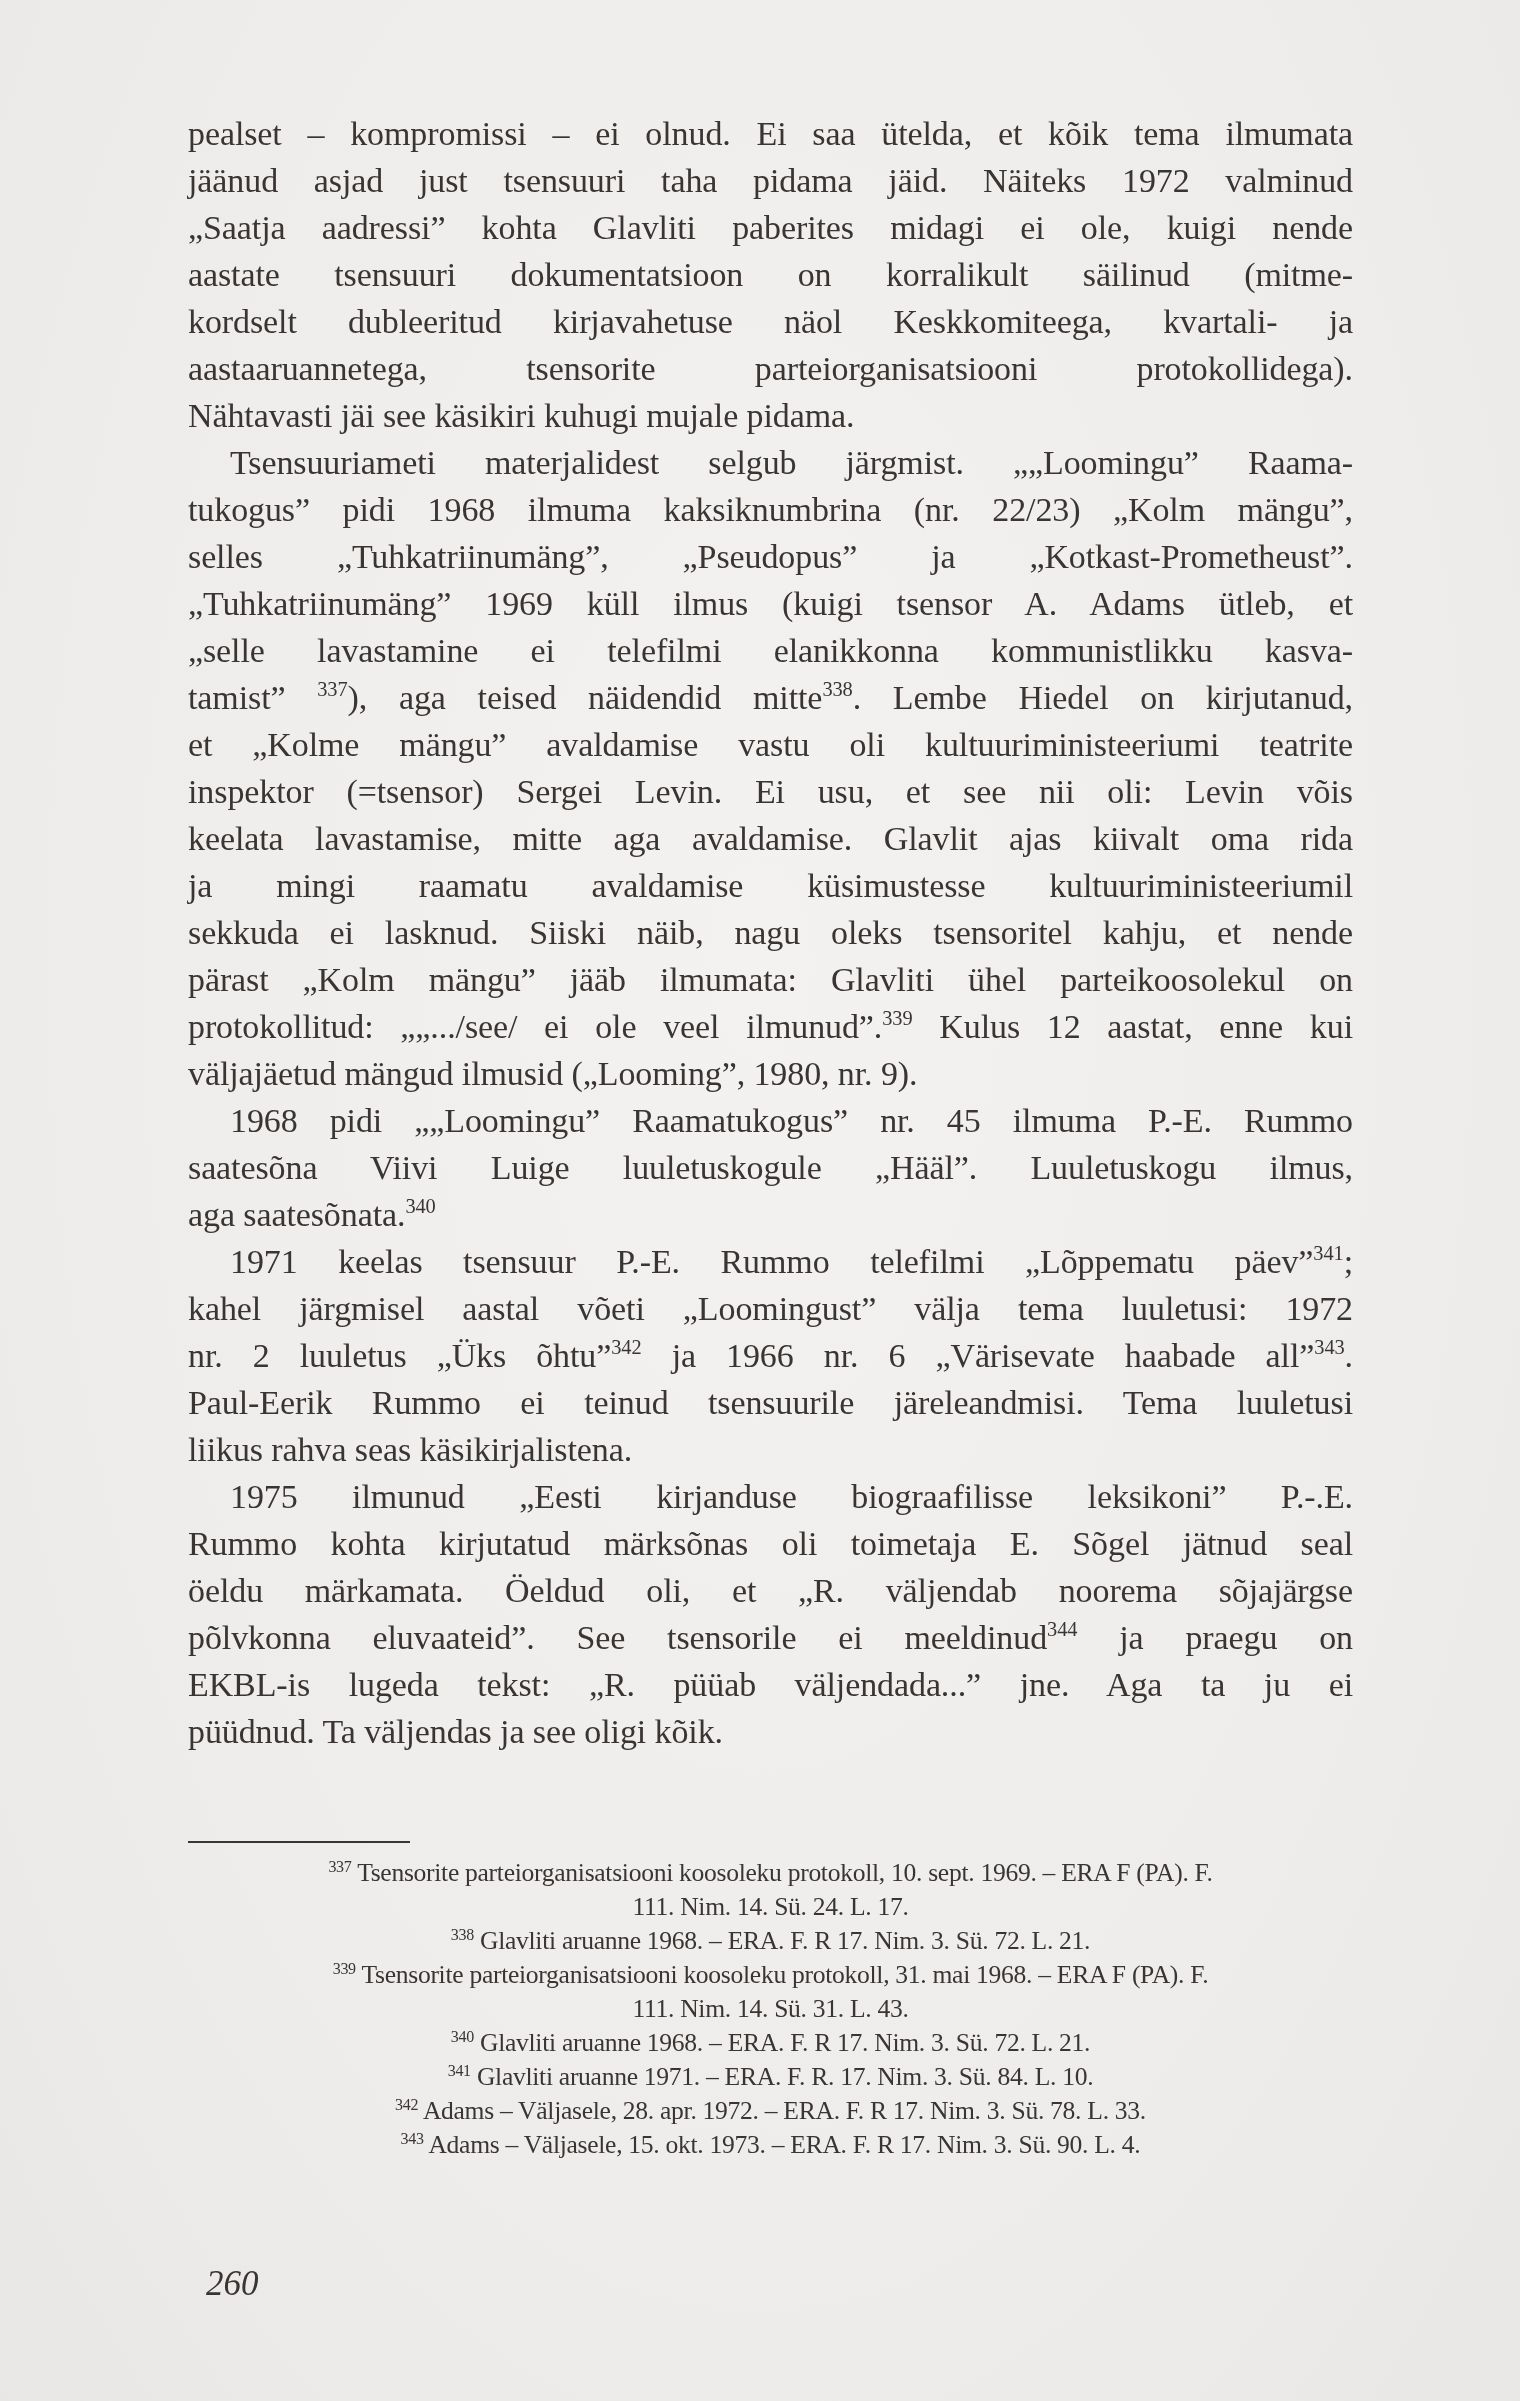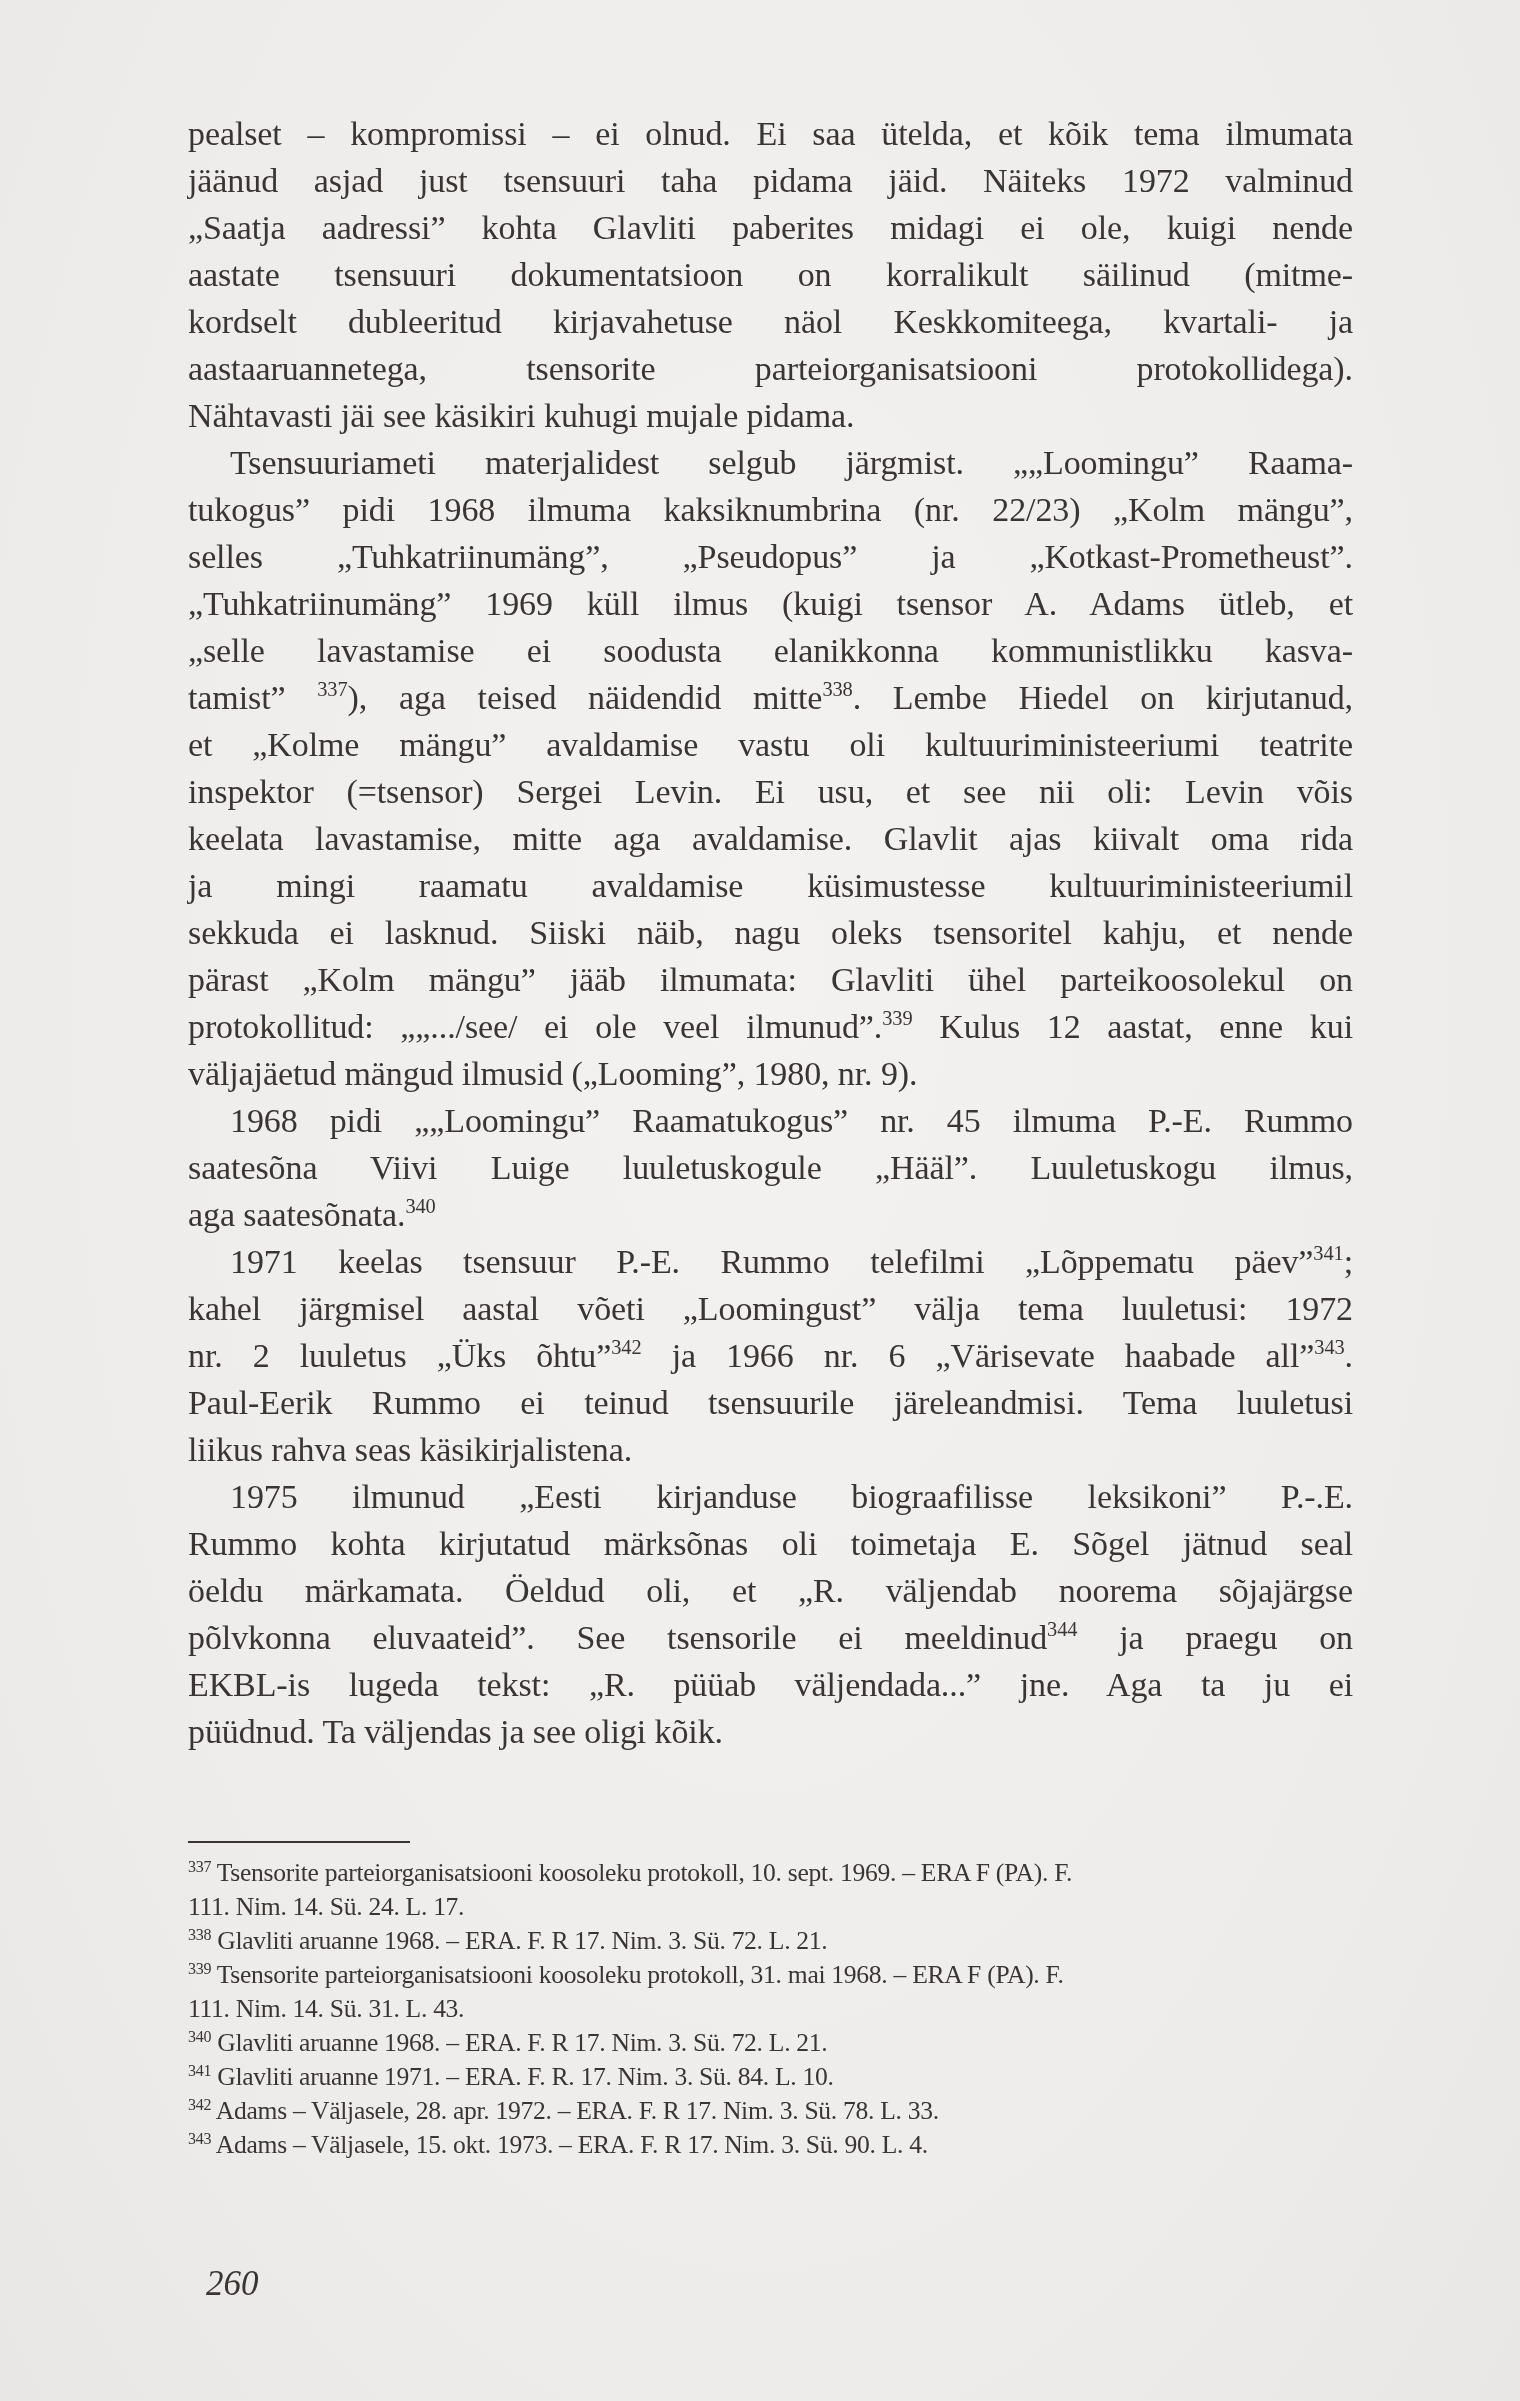--- a/index.html
+++ b/index.html
@@ -32,20 +32,21 @@
   .fn-rule {
     position: absolute; left: 188px; top: 1841px; width: 222px; height: 1.5px;
     background: #3a3533;
   }
   .footnotes {
     position: absolute; left: 188px; top: 1856px; width: 1165px;
   }
   .fn-line {
     height: 34px; line-height: 34px; font-size: 25.6px; white-space: nowrap;
     letter-spacing: -0.3px;
+    text-align: center;
   }
   .fn-line sup { font-size: 16px; vertical-align: 8.8px; }
   .page-number {
     position: absolute; left: 206px; top: 2263px;
     font-size: 35px; line-height: 41px; font-style: italic;
   }
 </style>
 </head>
 <body>
 
@@ -58,21 +59,21 @@
         <div class="body-line"><span>aastate tsensuuri dokumentatsioon on korralikult säilinud (mitme-</span></div>
         <div class="body-line"><span>kordselt dubleeritud kirjavahetuse näol Keskkomiteega, kvartali- ja</span></div>
         <div class="body-line"><span>aastaaruannetega, tsensorite parteiorganisatsiooni protokollidega).</span></div>
         <div class="body-line last"><span>Nähtavasti jäi see käsikiri kuhugi mujale pidama.</span></div>
       </div>
       <div>
         <div class="body-line indent"><span>Tsensuuriameti materjalidest selgub järgmist. „„Loomingu” Raama-</span></div>
         <div class="body-line"><span>tukogus” pidi 1968 ilmuma kaksiknumbrina (nr. 22/23) „Kolm mängu”,</span></div>
         <div class="body-line"><span>selles „Tuhkatriinumäng”, „Pseudopus” ja „Kotkast-Prometheust”.</span></div>
         <div class="body-line"><span>„Tuhkatriinumäng” 1969 küll ilmus (kuigi tsensor A. Adams ütleb, et</span></div>
-        <div class="body-line"><span>„selle lavastamise ei soodusta elanikkonna kommunistlikku kasva-</span></div>
+        <div class="body-line"><span>„selle lavastamine ei telefilmi elanikkonna kommunistlikku kasva-</span></div>
         <div class="body-line"><span>tamist” </span><sup>337</sup><span>), aga teised näidendid mitte</span><sup>338</sup><span>. Lembe Hiedel on kirjutanud,</span></div>
         <div class="body-line"><span>et „Kolme mängu” avaldamise vastu oli kultuuriministeeriumi teatrite</span></div>
         <div class="body-line"><span>inspektor (=tsensor) Sergei Levin. Ei usu, et see nii oli: Levin võis</span></div>
         <div class="body-line"><span>keelata lavastamise, mitte aga avaldamise. Glavlit ajas kiivalt oma rida</span></div>
         <div class="body-line"><span>ja mingi raamatu avaldamise küsimustesse kultuuriministeeriumil</span></div>
         <div class="body-line"><span>sekkuda ei lasknud. Siiski näib, nagu oleks tsensoritel kahju, et nende</span></div>
         <div class="body-line"><span>pärast „Kolm mängu” jääb ilmumata: Glavliti ühel parteikoosolekul on</span></div>
         <div class="body-line"><span>protokollitud: „„.../see/ ei ole veel ilmunud”.</span><sup>339</sup><span> Kulus 12 aastat, enne kui</span></div>
         <div class="body-line last"><span>väljajäetud mängud ilmusid („Looming”, 1980, nr. 9).</span></div>
       </div>

